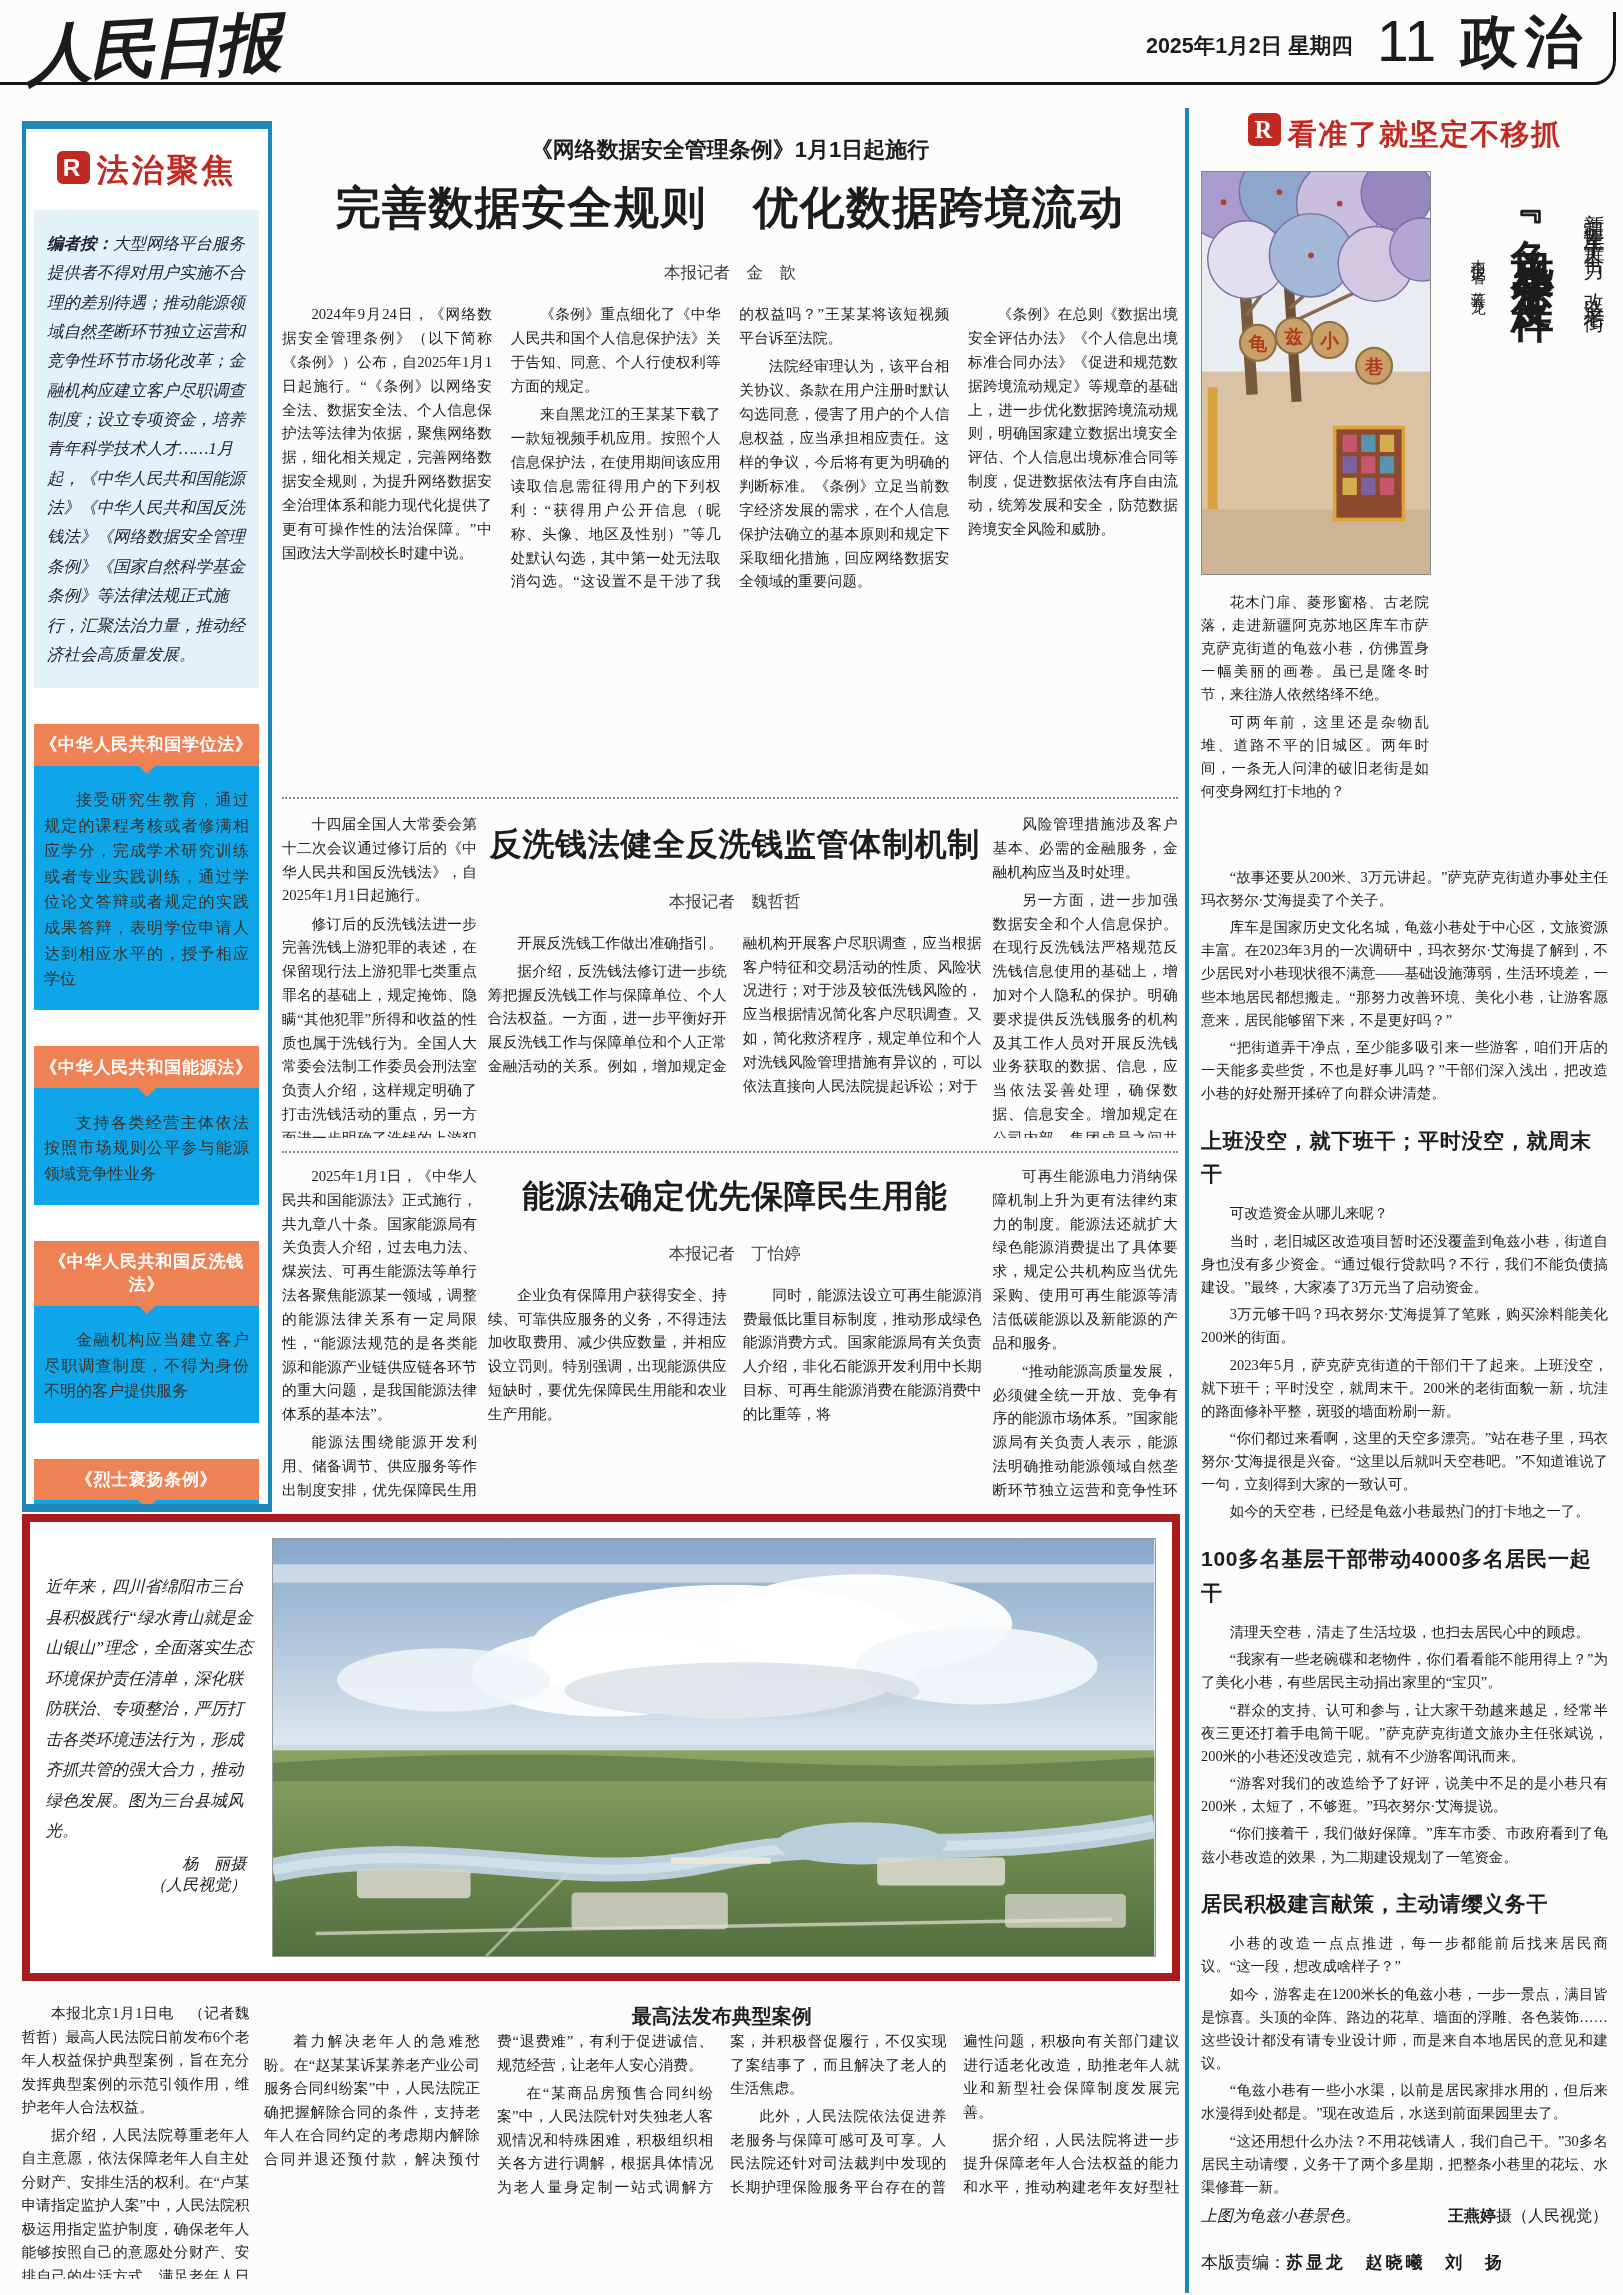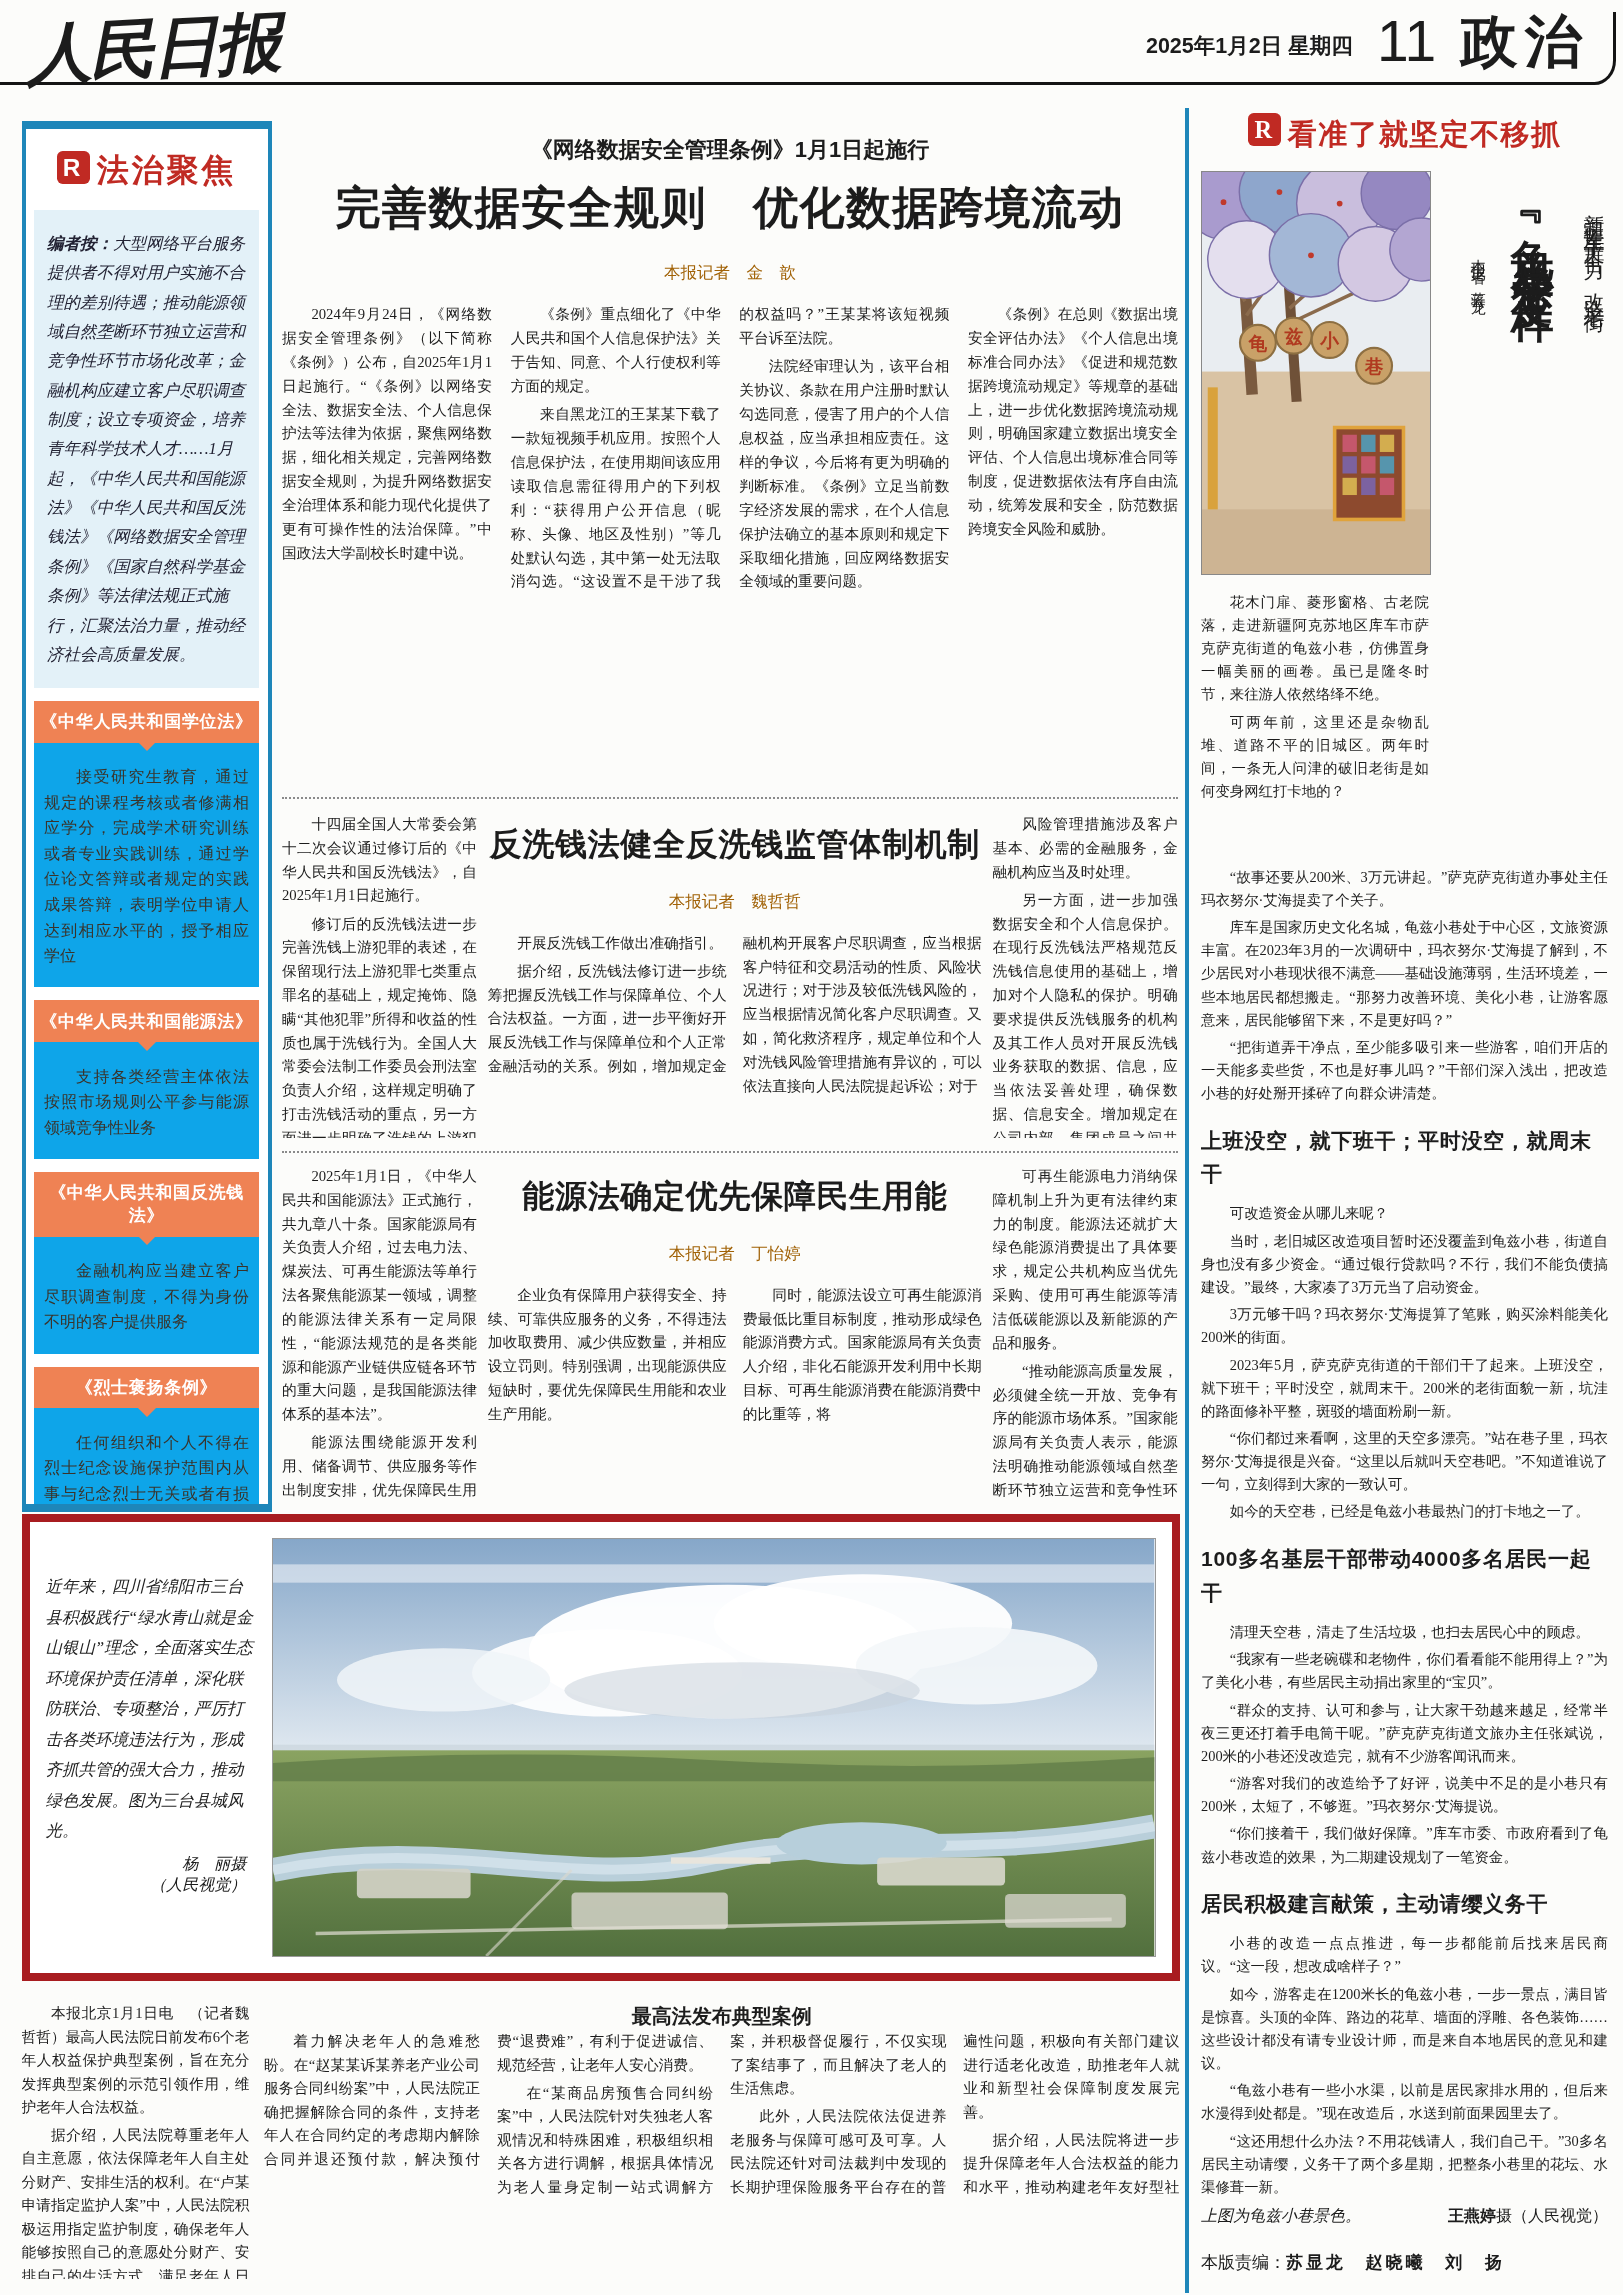--- a/index.html
+++ b/index.html
@@ -25,32 +25,32 @@
   
   #sidebar{left:21.5px;top:121px;width:250px;height:1391px;box-sizing:border-box;
     border:4.3px solid #1e86b9;border-top-width:8.6px;border-bottom-width:8.6px;background:#fff;
     padding:7.2px 8.6px;overflow:hidden;}
   .sb-title{ text-align:center;color:#c02a23;font-size:32px;font-weight:900;letter-spacing:2.9px;
     margin:13px 0 17px;}
   .badge{display:inline-block;background:#c02a23;color:#fff;border-radius:5.7px;width:33px;height:33px;
     line-height:33px;text-align:center;font-size:24.4px;font-weight:900;vertical-align:5.7px;margin-right:7.2px;}
   .sb-note{background:#e3f1f8;padding:18.7px 13px;font-size:16.5px;line-height:1.78;font-style:italic;color:#223;}
   .sb-note .note-label{font-weight:900;font-style:italic;}
-  .law-card{margin-top:13px;}
+  .law-card{margin-top:36px;}
   .law-head{position:relative;background:#ef8254;color:#fff;text-align:center;font-weight:700;
     font-size:17px;padding:9.3px 1.4px;letter-spacing:0.7px;}
   .law-head::after{content:"";position:absolute;left:50%;bottom:-18.7px;transform:translateX(-50%);
     border:10px solid transparent;border-top-color:#ef8254;}
   .law-body{background:#0ea5e9;padding:21.5px 10px 14.4px;font-size:16px;line-height:1.6;color:#3a332a;}
 
   
   #article1{left:282px;top:135px;width:896px;height:646px;overflow:hidden;}
   .a1-kicker{text-align:center;font-size:22px;font-weight:700;}
   .a1-headline{text-align:center;font-size:45px;font-weight:900;letter-spacing:1.4px;margin:13px 0 8.6px;}
-  .byline{text-align:center;font-size:16.5px;color:#a16207;margin-bottom:18.7px;text-indent:0;margin-top:24px;}
+  .byline{text-align:center;font-size:16.5px;color:#404040;margin-bottom:18.7px;text-indent:0;margin-top:24px;}
   .a1-body{column-count:4;column-gap:18.7px;font-size:14.7px;line-height:1.63;height:467px;}
 
   .dotted-rule{border-top:2.2px dotted #8a8a8a;height:0;}
 
   
   .art-grid{display:grid;grid-template-columns:195px 494px 185px;gap:10.8px;overflow:hidden;}
   #article2{left:282px;top:813px;width:896px;height:325px;}
   #article3{left:282px;top:1165px;width:896px;height:335px;}
   .art-col{font-size:14.7px;line-height:1.62;overflow:hidden;}
   .art-mid-head{text-align:center;font-size:32px;font-weight:900;letter-spacing:0.7px;margin:10px 0 5.7px;}

